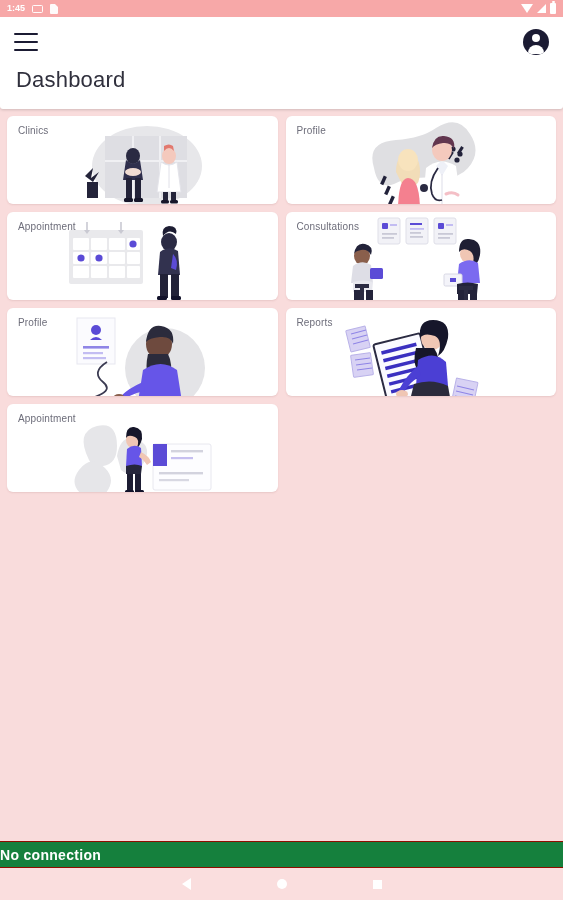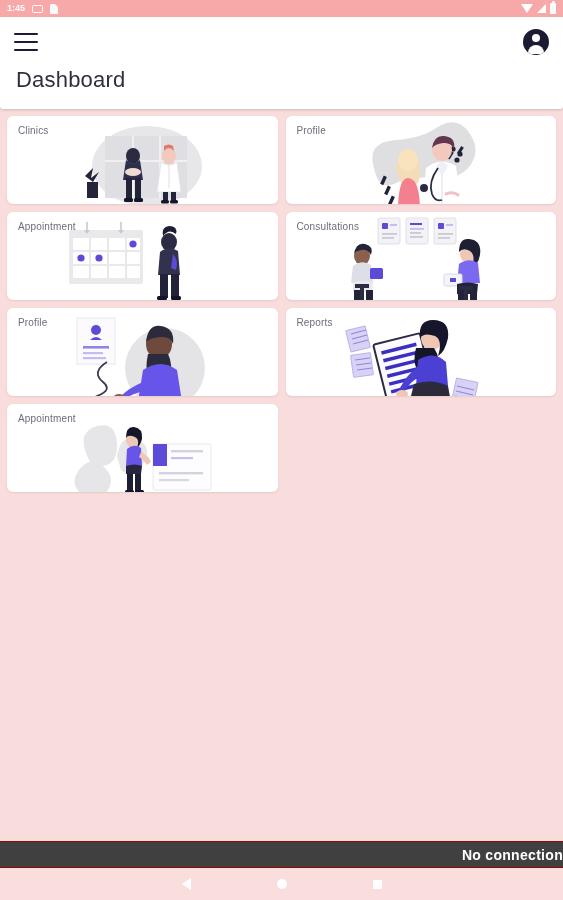--- a/index.html
+++ b/index.html
@@ -191,25 +191,25 @@
     left: 0; right: 0; top: 12px; bottom: 0;
     display: flex;
     align-items: center;
     justify-content: center;
   }
   .card-art svg { display: block; }
 
   
   .nocon {
     flex: 0 0 auto;
-    background: #404040;
+    background: #15803d;
     height: 25px;
     display: flex;
     align-items: center;
-    justify-content: flex-end;
+    justify-content: flex-start;
     border-top: 1px solid #8f0d00;
     border-bottom: 1px solid #8f0d00;
   }
   .nocon-text {
     color: #ffffff;
     font-size: 14px;
     font-weight: bold;
     letter-spacing: .3px;
   }
   .navbar {

